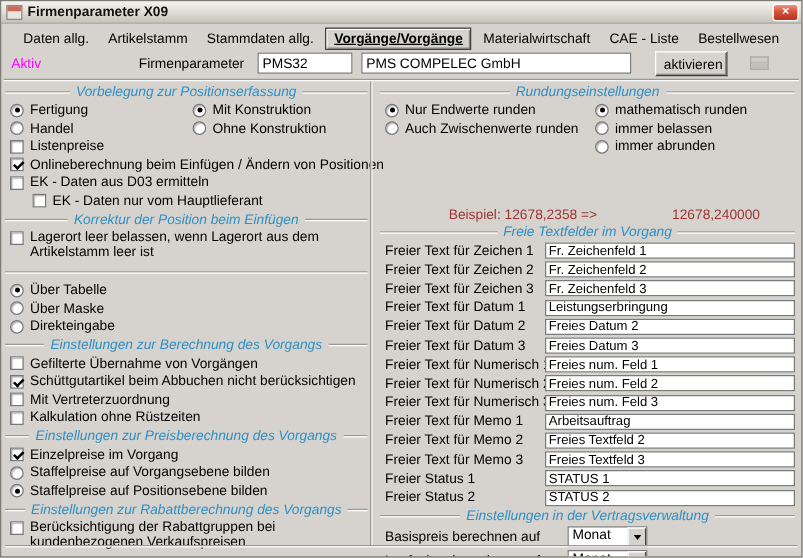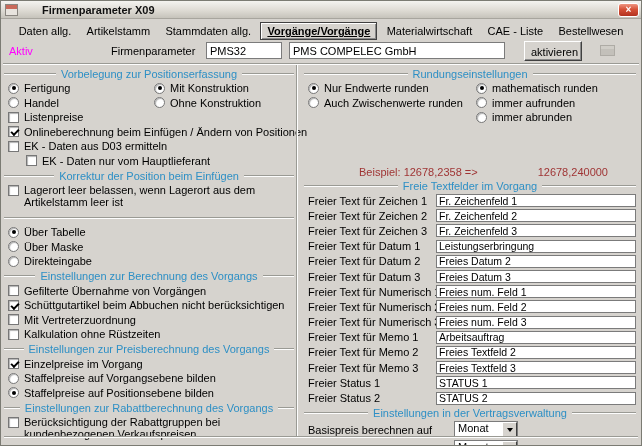--- a/index.html
+++ b/index.html
@@ -3,21 +3,21 @@
 <meta charset="utf-8">
 <style>
   html,body{margin:0;padding:0;background:#9a9a94;}
   *{box-sizing:border-box;}
   .window{position:relative;width:642px;height:446px;background:#d6d3ce;
     font-family:"Liberation Sans",sans-serif;font-size:11px;color:#000;
     border:1px solid #7b7b73;overflow:hidden;}
   
   .titlebar{position:absolute;top:0;left:0;right:0;height:18px;
     background:linear-gradient(180deg,#f4f3f0 0%,#dedbd4 55%,#c6c3bb 100%);
-    display:flex;align-items:center;padding:0 2px;border-bottom:1px solid #a8a59e;gap:20px;}
+    display:flex;align-items:center;padding:0 2px;border-bottom:1px solid #a8a59e;}
   .appicon{width:13px;height:12px;margin:0 4px 0 2px;background:#e8e4de;border:1px solid #8a8680;position:relative;}
   .appicon::before{content:'';position:absolute;left:0;top:0;right:0;height:4px;background:#c96a5a;}
   .title{font-weight:bold;font-size:11px;color:#111;flex:1;}
   .closebtn{width:21px;height:14px;border-radius:3px;border:1px solid #fff;
     background:linear-gradient(180deg,#ef9580 0%,#d65138 45%,#b23320 100%);
     color:#fff;font-weight:bold;font-size:10px;line-height:12px;text-align:center;cursor:default;}
   
   .tabbar{position:absolute;top:19px;left:0;right:0;height:22px;
     display:flex;align-items:center;justify-content:space-around;padding:0 10px;}
   .tab{padding:2px 6px;white-space:nowrap;}
@@ -38,21 +38,21 @@
     border:1px solid #aeaba5;box-shadow:inset 0 3px 0 #d0cdc7;}
   .groove{border-top:1px solid #9a9a94;border-bottom:1px solid #fdfdfd;height:0;}
   .top-line{position:absolute;top:62px;left:2px;right:2px;}
   .bottom-line{position:absolute;bottom:7px;left:3px;right:3px;}
   
   .main{position:absolute;top:64px;left:3px;right:3px;bottom:9px;display:flex;}
   .col-left{width:290px;flex:none;padding-top:1px;}
   .vsep{width:0;border-left:1px solid #9a9a94;border-right:1px solid #fdfdfd;margin:0 2px;}
   .col-right{flex:1;padding:1px 2px 0 4px;min-width:0;}
   
-  .sec-head{display:flex;align-items:center;height:13px;margin:1px 0;color:#2d8fc5;}
+  .sec-head{display:flex;align-items:center;height:13px;margin:1px 0;color:#2d8fc5;font-style:italic;}
   .sec-head .line{flex:1;border-top:1px solid #9a9a94;border-bottom:1px solid #fdfdfd;height:0;}
   .sec-head span{padding:0 5px;white-space:nowrap;}
   
   .ctl-row{display:flex;align-items:center;height:14.5px;padding-left:4px;}
   .ctl-row.tall{height:27px;align-items:flex-start;padding-top:1px;}
   .cell{display:flex;align-items:center;gap:5px;white-space:nowrap;}
   .cell.wrap{white-space:normal;align-items:flex-start;}
   .cell.wrap .olbl{white-space:normal;line-height:12px;max-width:258px;}
   .indent{margin-left:18px;}
   .olbl{white-space:nowrap;}
@@ -279,21 +279,21 @@
               <span class="olbl">mathematisch runden</span>
             </span>
           </div>
           <div class="ctl-row">
             <span class="cell" style="width: 168px;">
               <span class="radio"></span>
               <span class="olbl">Auch Zwischenwerte runden</span>
             </span>
             <span class="cell">
               <span class="radio"></span>
-              <span class="olbl">immer aufrunden</span>
+              <span class="olbl">immer belassen</span>
             </span>
           </div>
           <div class="ctl-row">
             <span class="cell" style="width: 168px;"></span>
             <span class="cell">
               <span class="radio"></span>
               <span class="olbl">immer abrunden</span>
             </span>
           </div>
         </div>

